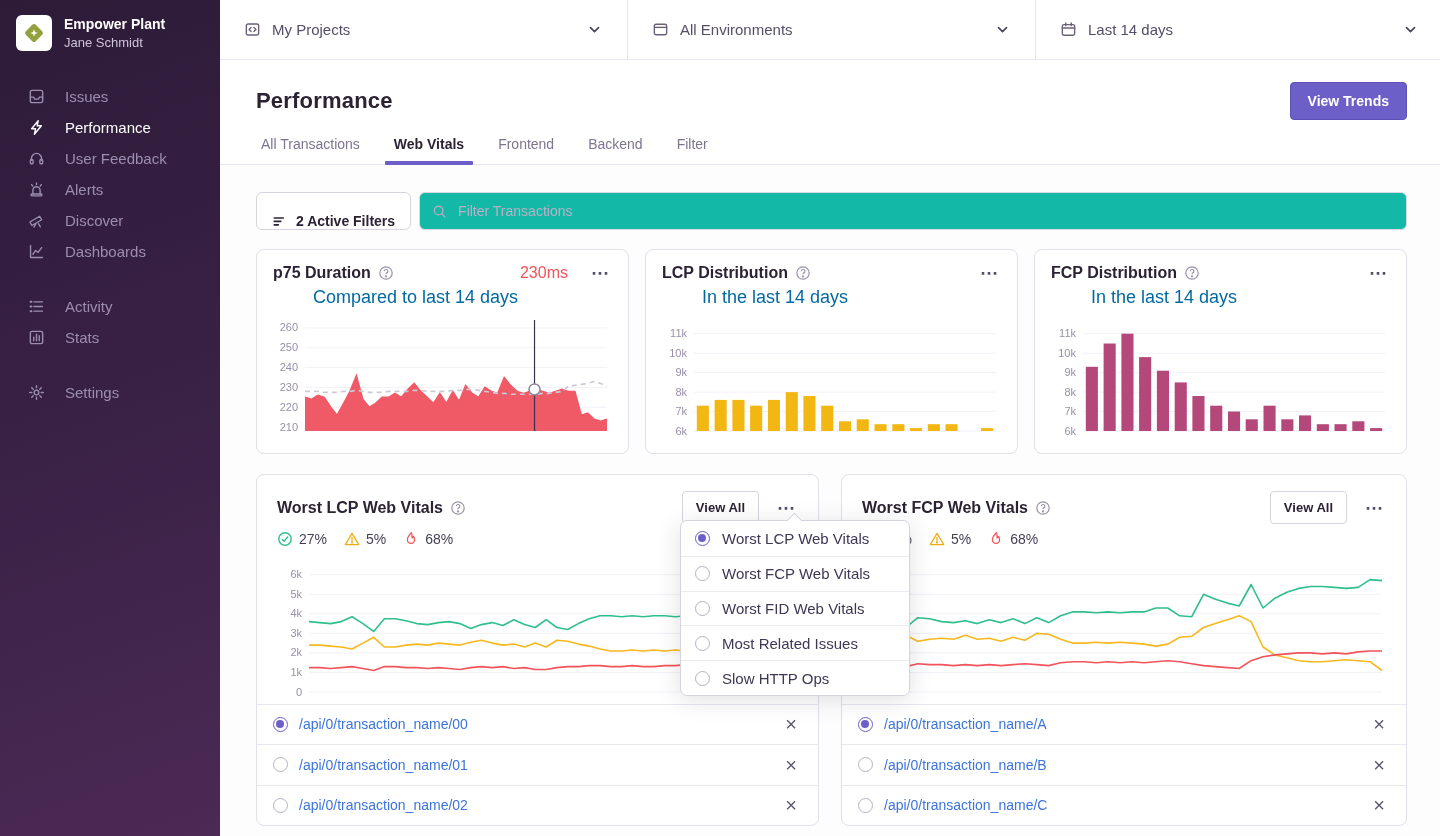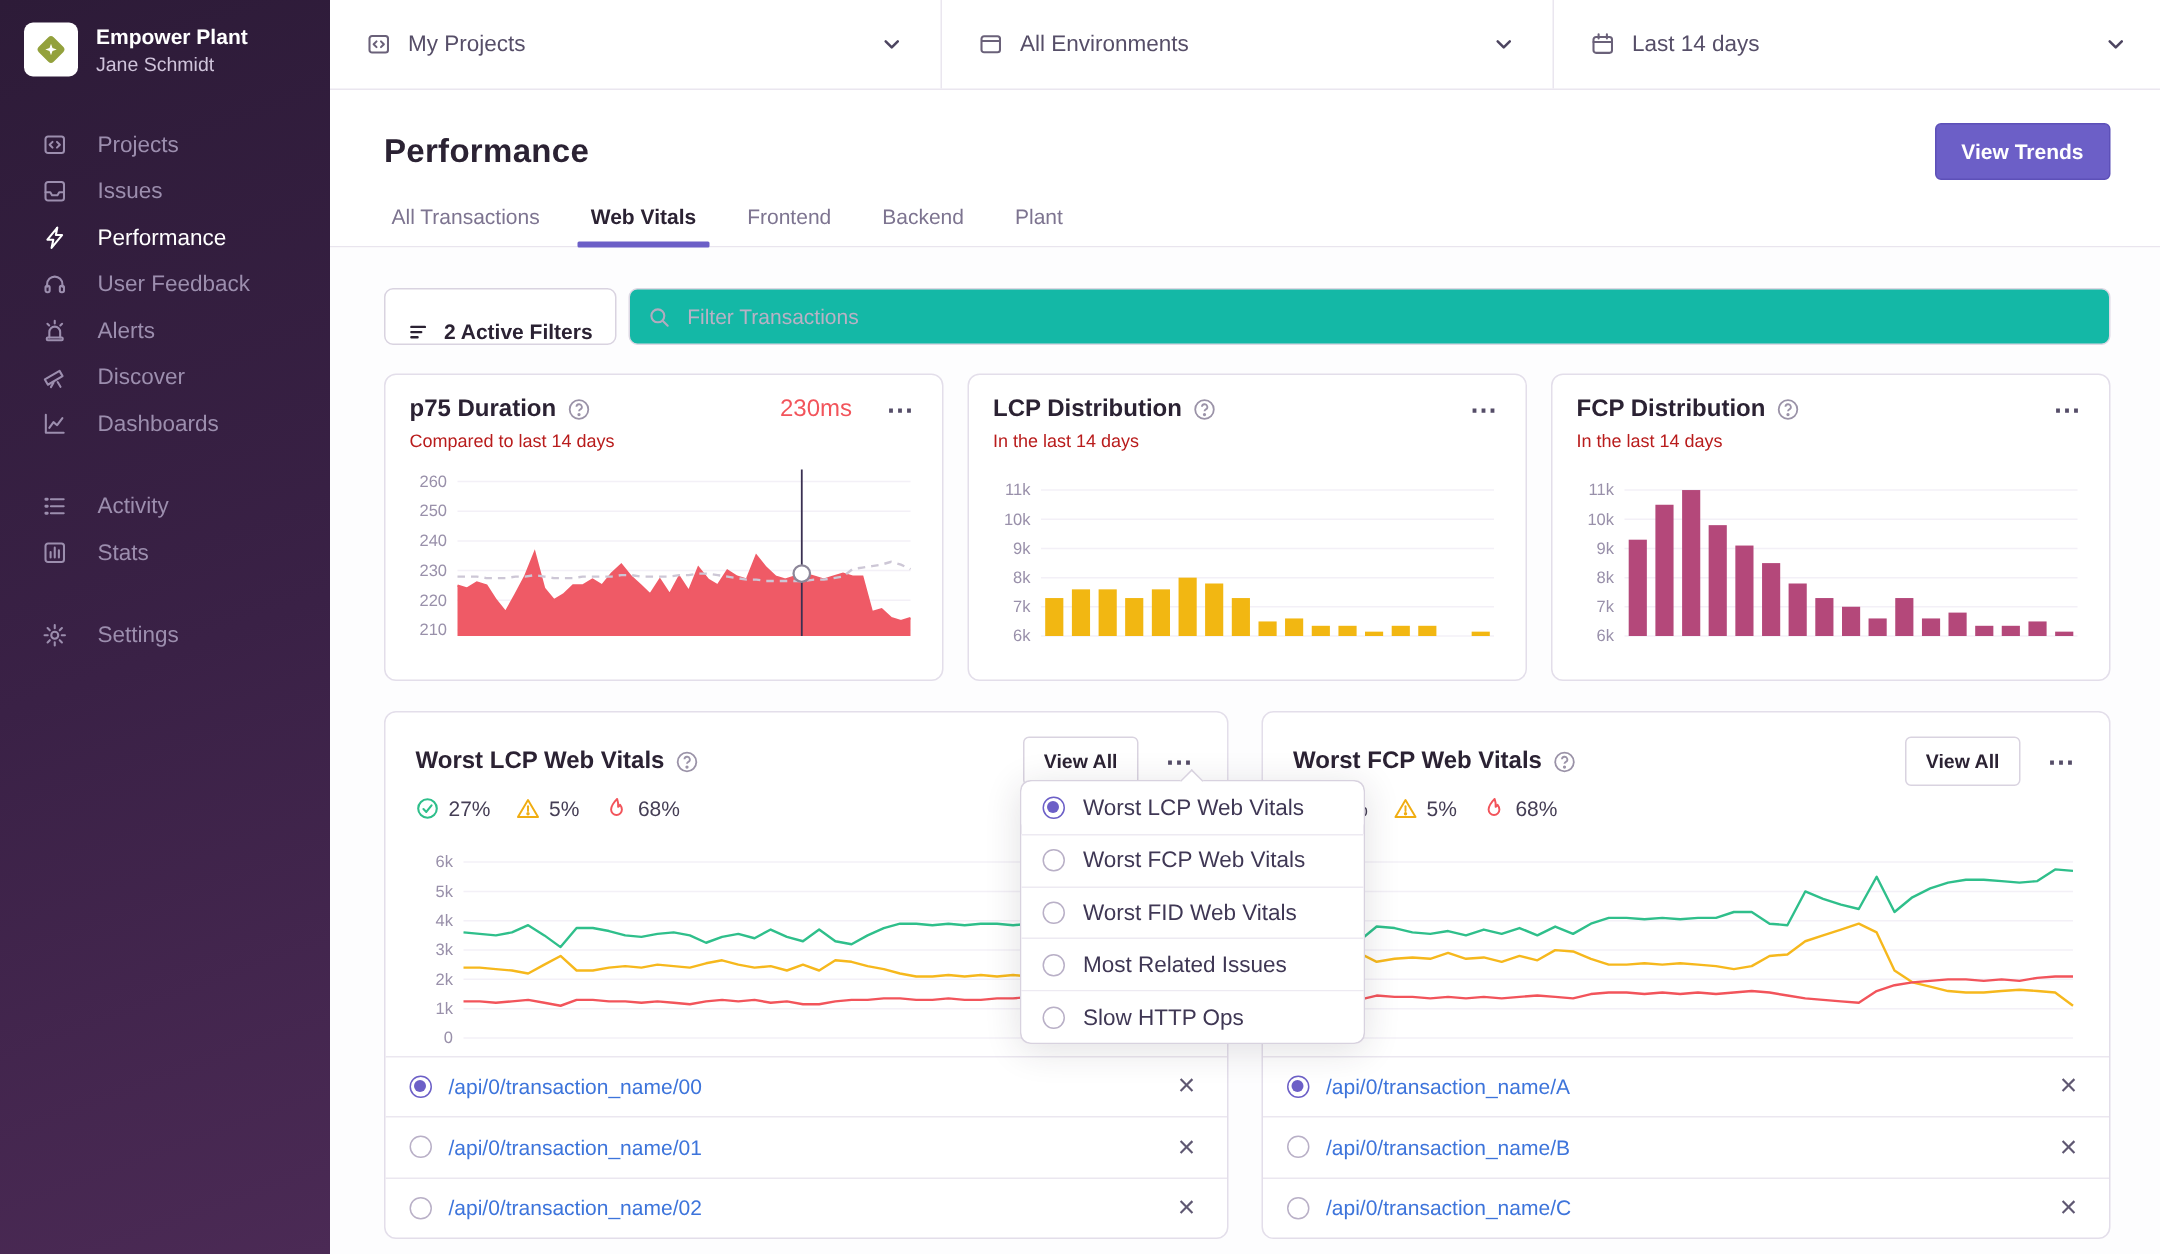--- a/index.html
+++ b/index.html
@@ -67,21 +67,21 @@
   .sum-card { flex:1; height:205px; padding:14px 16px; }
   .sum-head { display:flex; align-items:center; gap:7px; }
   .sum-title { font-size:16px; font-weight:600; color:#2b2233; }
   .help { width:16px; height:16px; color:#9b93a8; display:inline-flex; cursor:pointer; }
   .help svg { width:100%; height:100%; }
   .sum-value { margin-left:auto; color:#f2545b; font-size:16px; font-weight:500; }
   .more { color:#554d68; font-size:18px; font-weight:700; line-height:12px; cursor:pointer;
     letter-spacing:1px; padding:0 2px; user-select:none; }
   .sum-head .more { margin-left:14px; }
   .sum-head.no-value .more { margin-left:auto; }
-  .sum-sub { font-size:12px; color:#b91c1c; margin-top:5px; }
+  .sum-sub { font-size:18px; color:#0369a1; margin-top:5px;margin-left:40px; }
   svg.chart { display:block; margin-top:9px; }
 
   
   .vitals-row { display:flex; gap:22px; margin-top:20px; }
   .vit-card { flex:1; height:352px; padding:16px 20px 0; display:flex; flex-direction:column; }
   .vit-head { display:flex; align-items:center; gap:7px; }
   .vit-title { font-size:16px; font-weight:600; color:#2b2233; }
   .vit-actions { margin-left:auto; display:flex; align-items:center; gap:16px; }
   .btn-viewall { border:1px solid #d9d3e0; background:#fff; border-radius:4px; font-size:13px;
     font-weight:700; color:#2b2233; padding:8px 13px; cursor:pointer; font-family:inherit; }
@@ -131,29 +131,20 @@
       <div class="org-text">
         <div class="org-name">Empower Plant</div>
         <div class="user-name">Jane Schmidt</div>
       </div>
     </div>
     <nav id="nav">
         <div class="nav-group">
           <div class="nav-item">
             <span class="icn">
               <svg viewBox="0 0 16 16" fill="none" stroke="currentColor" stroke-width="1.3" stroke-linecap="round" stroke-linejoin="round">
-                <rect x="2.2" y="2.8" width="11.6" height="10.4" rx="1.6"></rect>
-                <path d="M6.6 6.2 4.8 8l1.8 1.8M9.4 6.2 11.2 8 9.4 9.8"></path>
-              </svg>
-            </span>
-            <span class="nav-label">Projects</span>
-          </div>
-          <div class="nav-item">
-            <span class="icn">
-              <svg viewBox="0 0 16 16" fill="none" stroke="currentColor" stroke-width="1.3" stroke-linecap="round" stroke-linejoin="round">
                 <rect x="2.2" y="2.2" width="11.6" height="11.6" rx="1.6"></rect>
                 <path d="M2.2 8.6h3l1.1 1.9h3.4l1.1-1.9h3"></path>
               </svg>
             </span>
             <span class="nav-label">Issues</span>
           </div>
           <div class="nav-item active">
             <span class="icn">
               <svg viewBox="0 0 16 16" fill="none" stroke="currentColor" stroke-width="1.3" stroke-linejoin="round">
                 <path d="M9.6 1.6 3.4 9.2h3.7L6 14.4l6.6-8.1H8.7z"></path>
@@ -284,21 +275,21 @@
     <div class="page-head">
       <div class="page-title">Performance</div>
       <button class="btn-primary">View Trends</button>
     </div>
 
     <div class="tabs" id="tabs">
         <div class="tab">All Transactions</div>
         <div class="tab active">Web Vitals</div>
         <div class="tab">Frontend</div>
         <div class="tab">Backend</div>
-        <div class="tab">Plant</div>
+        <div class="tab">Filter</div>
       </div>
 
     <div class="body">
 
       <div class="filter-row">
         <button class="btn-filter">
           <span class="icn">
               <svg viewBox="0 0 16 16" fill="none" stroke="currentColor" stroke-width="1.7" stroke-linecap="round">
                 <path d="M2.4 4.2h9.6M2.4 7.9h7M2.4 11.6h4.4"></path>
               </svg>

